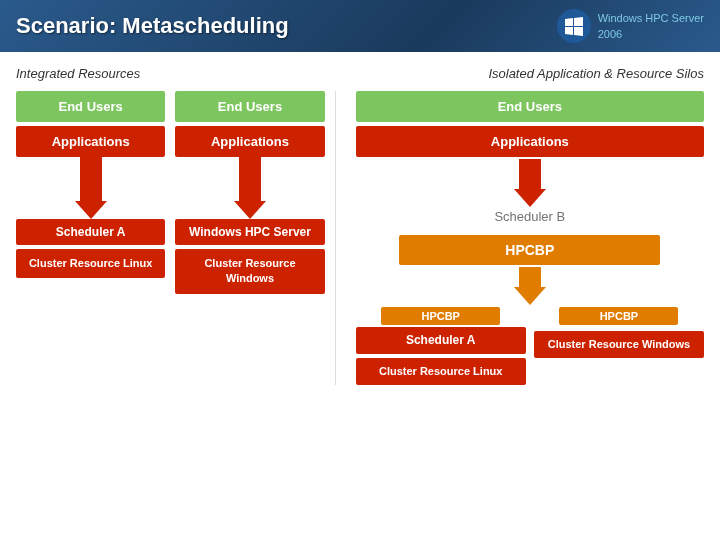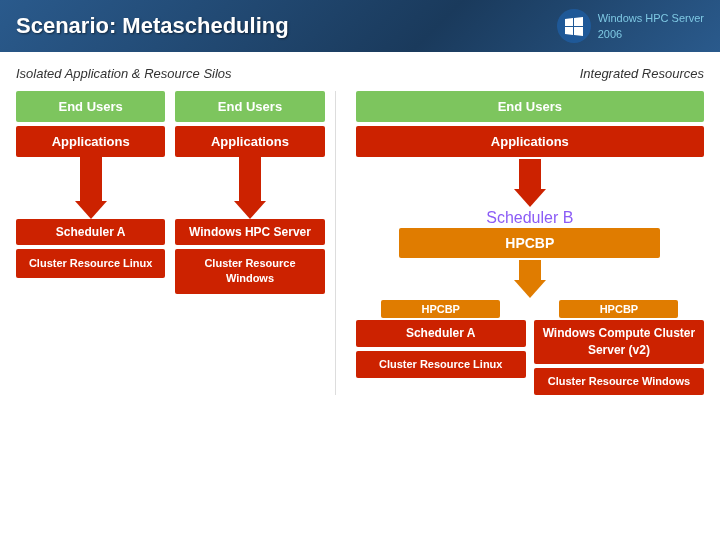--- a/index.html
+++ b/index.html
@@ -170,22 +170,22 @@
     <div class="hpc-logo-text">
       <span>Windows HPC Server</span><br>
       <span>2006</span>
     </div>
   </div>
 </div>
 
 <div class="main">
 
   <div class="section-labels">
+    <div class="section-label">Integrated Resources</div>
     <div class="section-label">Isolated Application &amp; Resource Silos</div>
-    <div class="section-label">Integrated Resources</div>
   </div>
 
   <div style="display:flex; gap:8px; width:100%;">
 
     <div style="width:47%; display:flex; gap:10px; padding-right:10px; border-right:1px solid #ddd;">
 
       <div class="col-half">
         <div class="end-users-box">End Users</div>
         <div class="applications-box">Applications</div>
 
@@ -217,42 +217,40 @@
 
       <div class="end-users-full">End Users</div>
       <div class="applications-full">Applications</div>
 
       <div style="display:flex; flex-direction:column; align-items:center; margin: 2px 0;">
         <div style="width:22px; height:30px; background:#cc2200;"></div>
         <div style="width:0; height:0; border-left:16px solid transparent; border-right:16px solid transparent; border-top:18px solid #cc2200;"></div>
       </div>
 
       <div style="display:flex; flex-direction:column; align-items:center; width:75%;">
-        <div style="font-size:16px; color:#8b5cf6; margin-bottom:1px;">Scheduler B</div>
+        <div style="font-size:13px; color:#737373; margin-bottom:11px;">Scheduler B</div>
         <div style="background:#e07c00; color:white; font-size:14px; font-weight:bold; padding:7px 20px; text-align:center; border-radius:2px; width:100%;">HPCBP</div>
       </div>
 
       <div style="display:flex; flex-direction:column; align-items:center; margin:2px 0;">
         <div style="width:22px; height:20px; background:#e07c00;"></div>
         <div style="width:0; height:0; border-left:16px solid transparent; border-right:16px solid transparent; border-top:18px solid #e07c00;"></div>
       </div>
 
       <div style="display:flex; gap:8px; width:100%;">
 
         <div style="flex:1; display:flex; flex-direction:column; align-items:center;">
           <div style="background:#e07c00; color:white; font-size:11px; font-weight:bold; padding:3px 6px; text-align:center; border-radius:2px; margin-bottom:2px; width:70%;">HPCBP</div>
           <div style="background:#cc2200; color:white; font-size:12px; font-weight:bold; padding:5px 8px; text-align:center; border-radius:2px; width:100%; line-height:1.4;">Scheduler A</div>
           <div style="margin-top:4px; background:#cc2200; color:white; font-size:11px; font-weight:bold; padding:6px 6px; text-align:center; border-radius:2px; width:100%; line-height:1.4;">Cluster Resource
 Linux</div>
         </div>
 
         <div style="flex:1; display:flex; flex-direction:column; align-items:center;">
           <div style="background:#e07c00; color:white; font-size:11px; font-weight:bold; padding:3px 6px; text-align:center; border-radius:2px; margin-bottom:2px; width:70%;">HPCBP</div>
-          <div style="background:#cc2200; color:white; font-size:12px; font-weight:bold; padding:5px 8px; text-align:center; border-radius:2px; width:100%; line-height:1.4;">Windows Compute
-Cluster Server (v2)</div>
           <div style="margin-top:4px; background:#cc2200; color:white; font-size:11px; font-weight:bold; padding:6px 6px; text-align:center; border-radius:2px; width:100%; line-height:1.4;">Cluster Resource
 Windows</div>
         </div>
 
       </div>
     </div>
   </div>
 
 </div>
 

